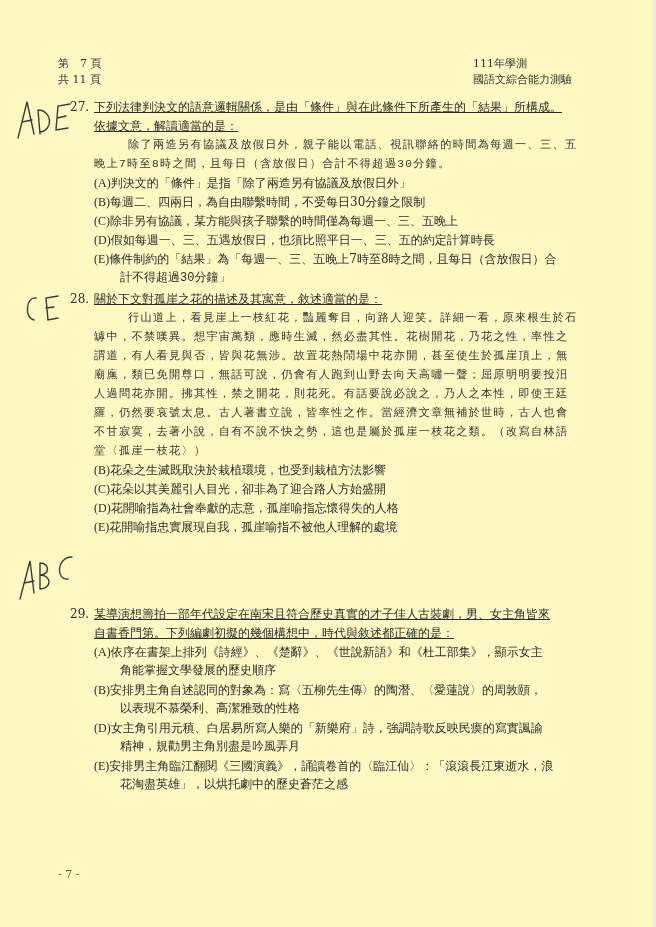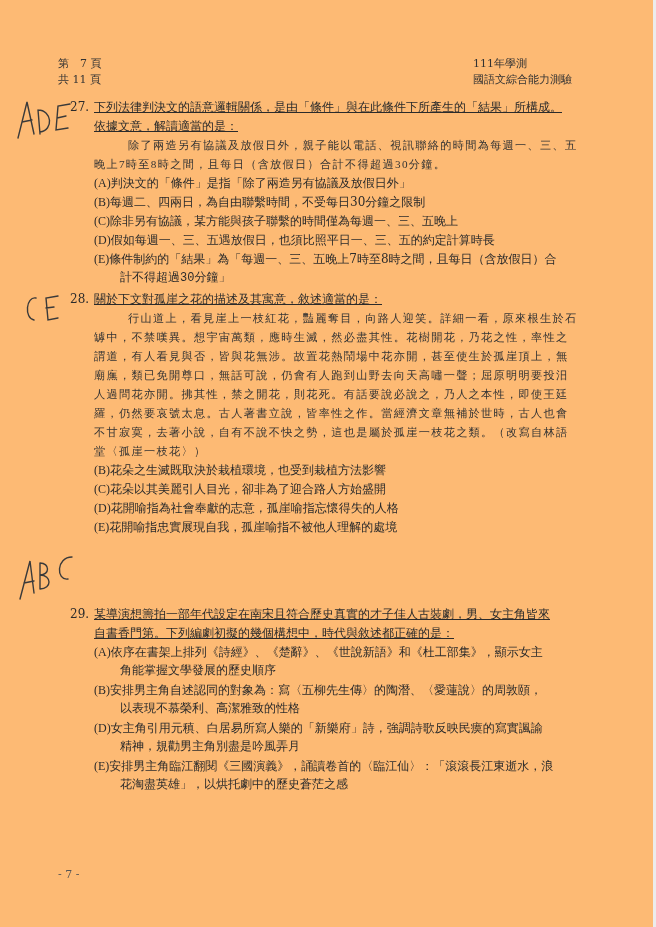--- a/index.html
+++ b/index.html
@@ -1,31 +1,31 @@
 <!DOCTYPE html>
 <html><head>
 <meta charset="utf-8">
 <style>
   html, body { margin: 0; padding: 0; }
   body {
     width: 656px; height: 927px; background: #fdfdfd; position: relative; overflow: hidden;
     font-family: "DejaVu Serif", "Liberation Serif", serif; color: #2a2a2a;
   }
-  .page { position: absolute; inset: 0; background: #fdba74; }
+  .page { position: absolute; inset: 0; background: #fef9c3; }
   .page::after { content: ""; position: absolute; right: 0; top: 0; bottom: 0; width: 3px; background: #ececec; }
 
   .hdr-left { position: absolute; left: 58px; top: 56px; font-size: 11px; line-height: 16px; color: #333; }
   .hdr-right { position: absolute; right: 84px; top: 56px; font-size: 11px; line-height: 16px; color: #333; text-align: left; }
 
   .q { position: absolute; left: 70px; width: 530px; font-size: 12px; color: #2b2b2b; }
   .q .stem { position: relative; padding-left: 24px; line-height: 19px; text-decoration: underline; }
   .q .num { position: absolute; left: 0; top: 0; }
   .q .passage {
     padding-left: 24px; line-height: 19px; font-size: 11.2px; letter-spacing: 1.3px;
-    color: #333; font-family: Liberation Serif, serif;
+    color: #333; font-family: Liberation Mono, monospace;
   }
   .q .passage .ind { display: inline-block; width: 34px; }
   .q .opt { padding-left: 24px; line-height: 19px; }
   .q .opt .wrap { display: block; padding-left: 26px; font-family: Liberation Mono, monospace; }
   .q .opt .letter { font-family: "Liberation Serif", serif; }
 
   .hand { position: absolute; font-family: "DejaVu Sans", sans-serif; }
   .hand svg { display: block; }
 
   .footer { position: absolute; left: 58px; top: 868px; font-size: 11px; color: #555; }

